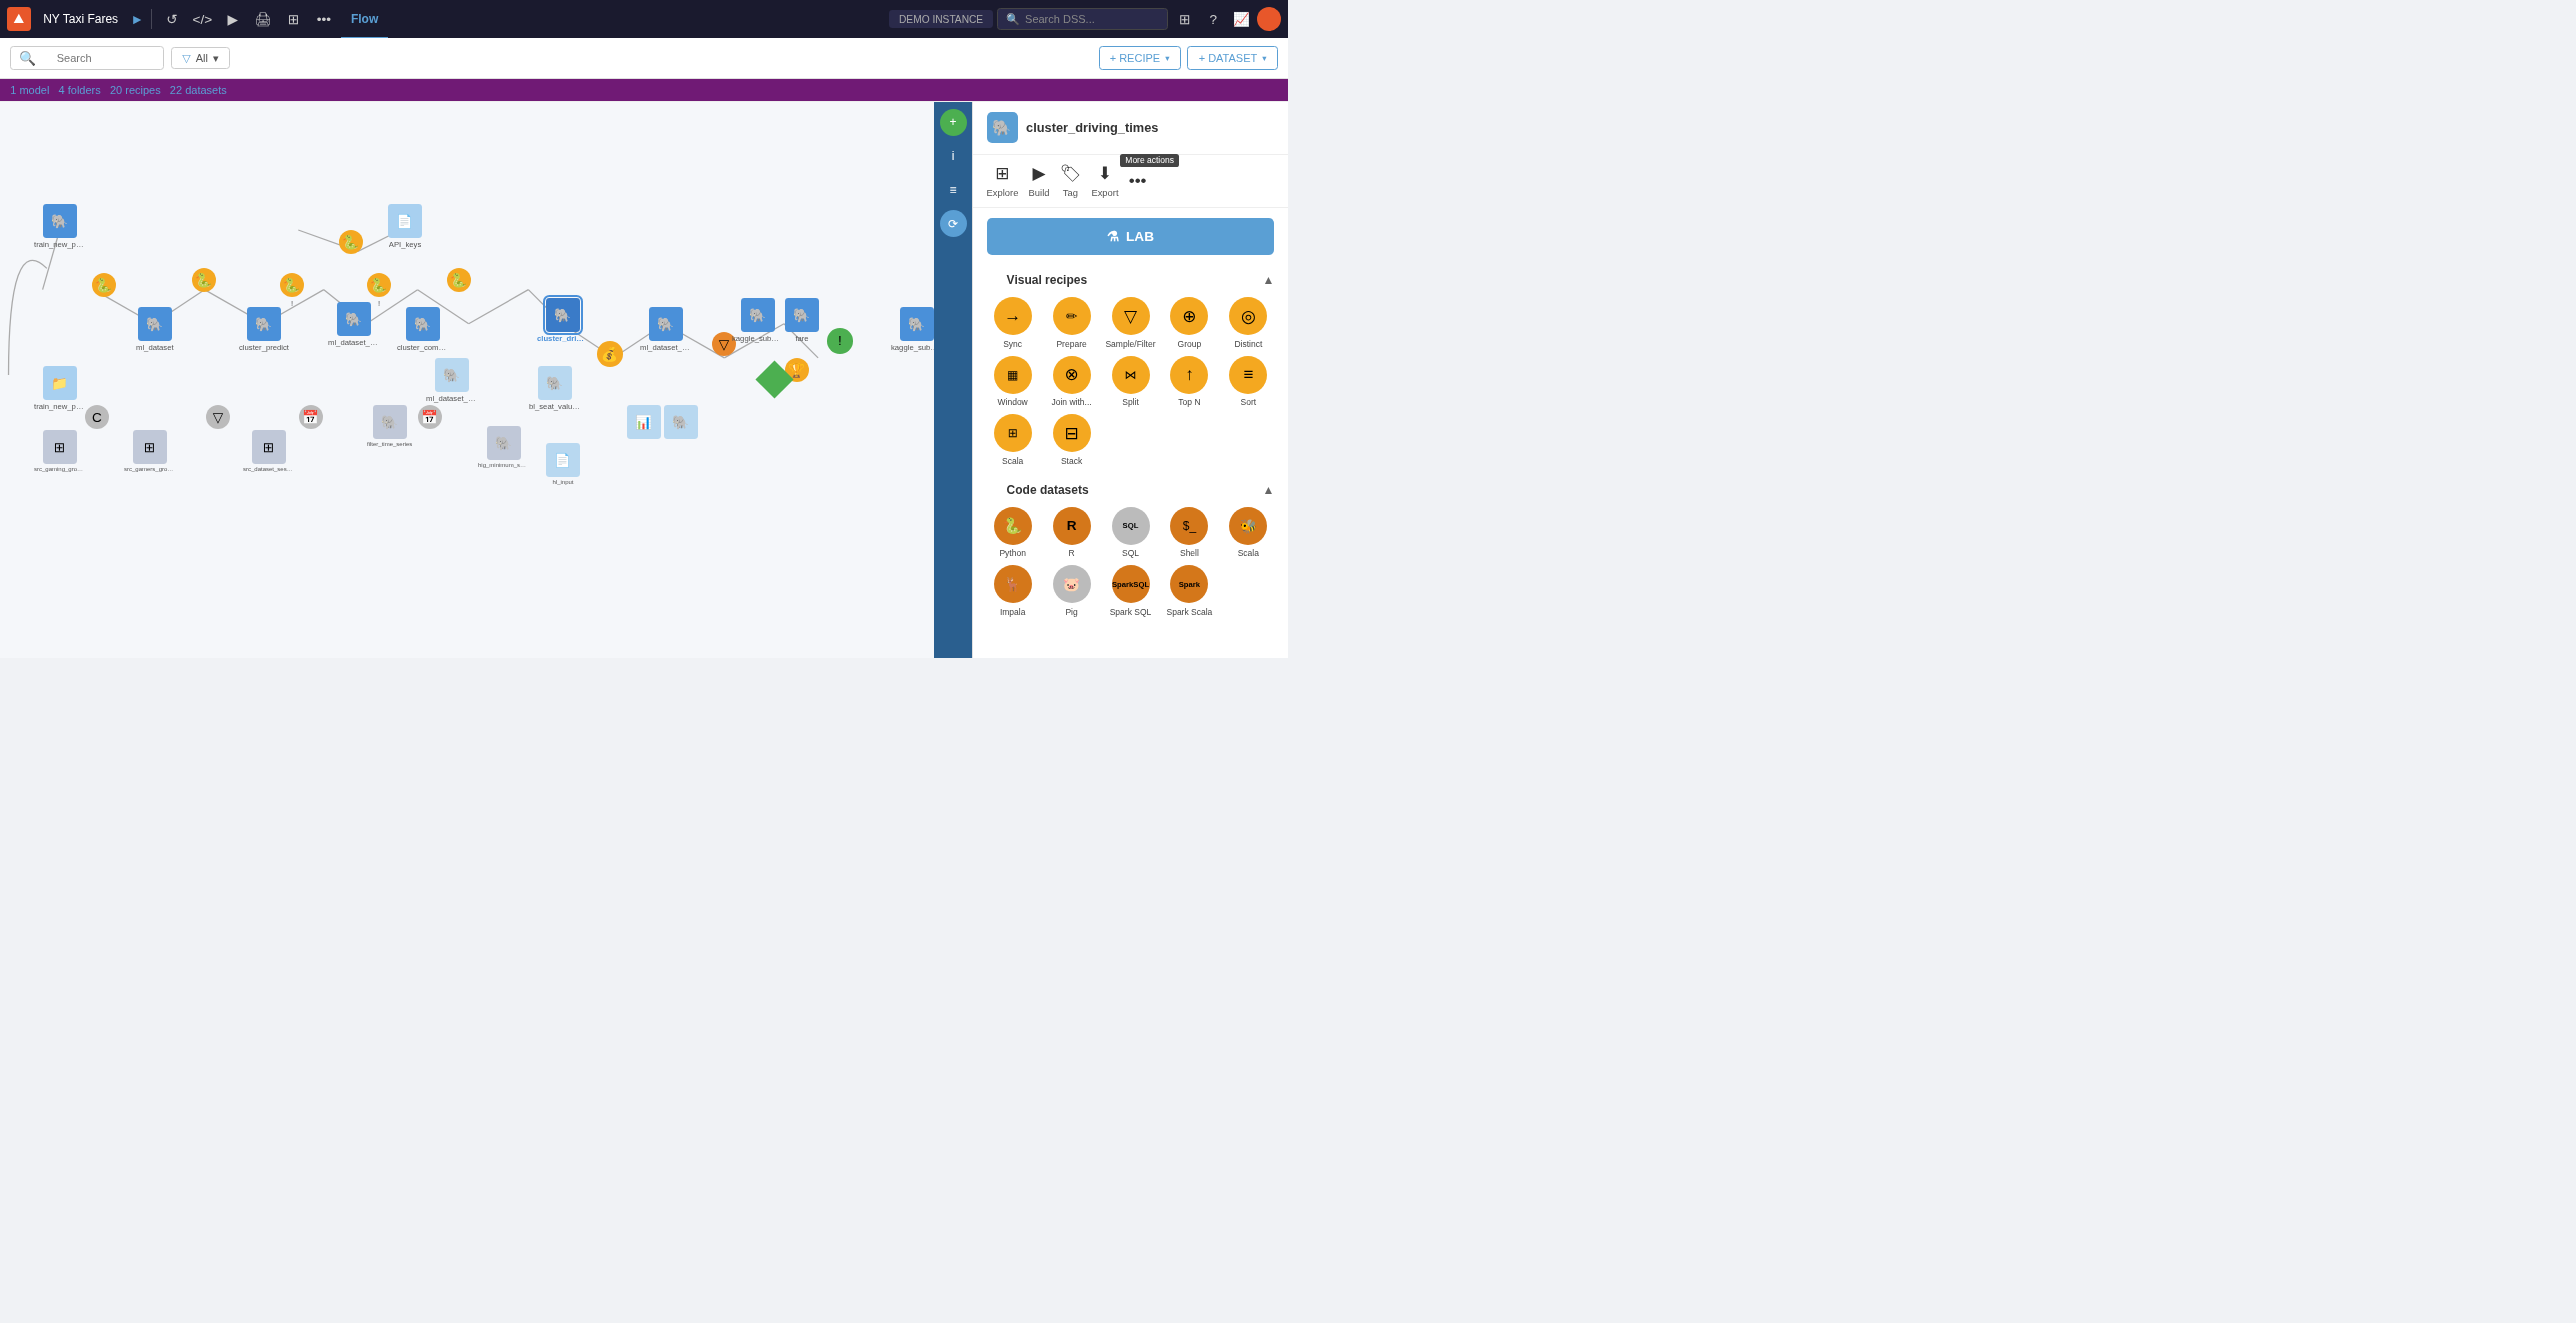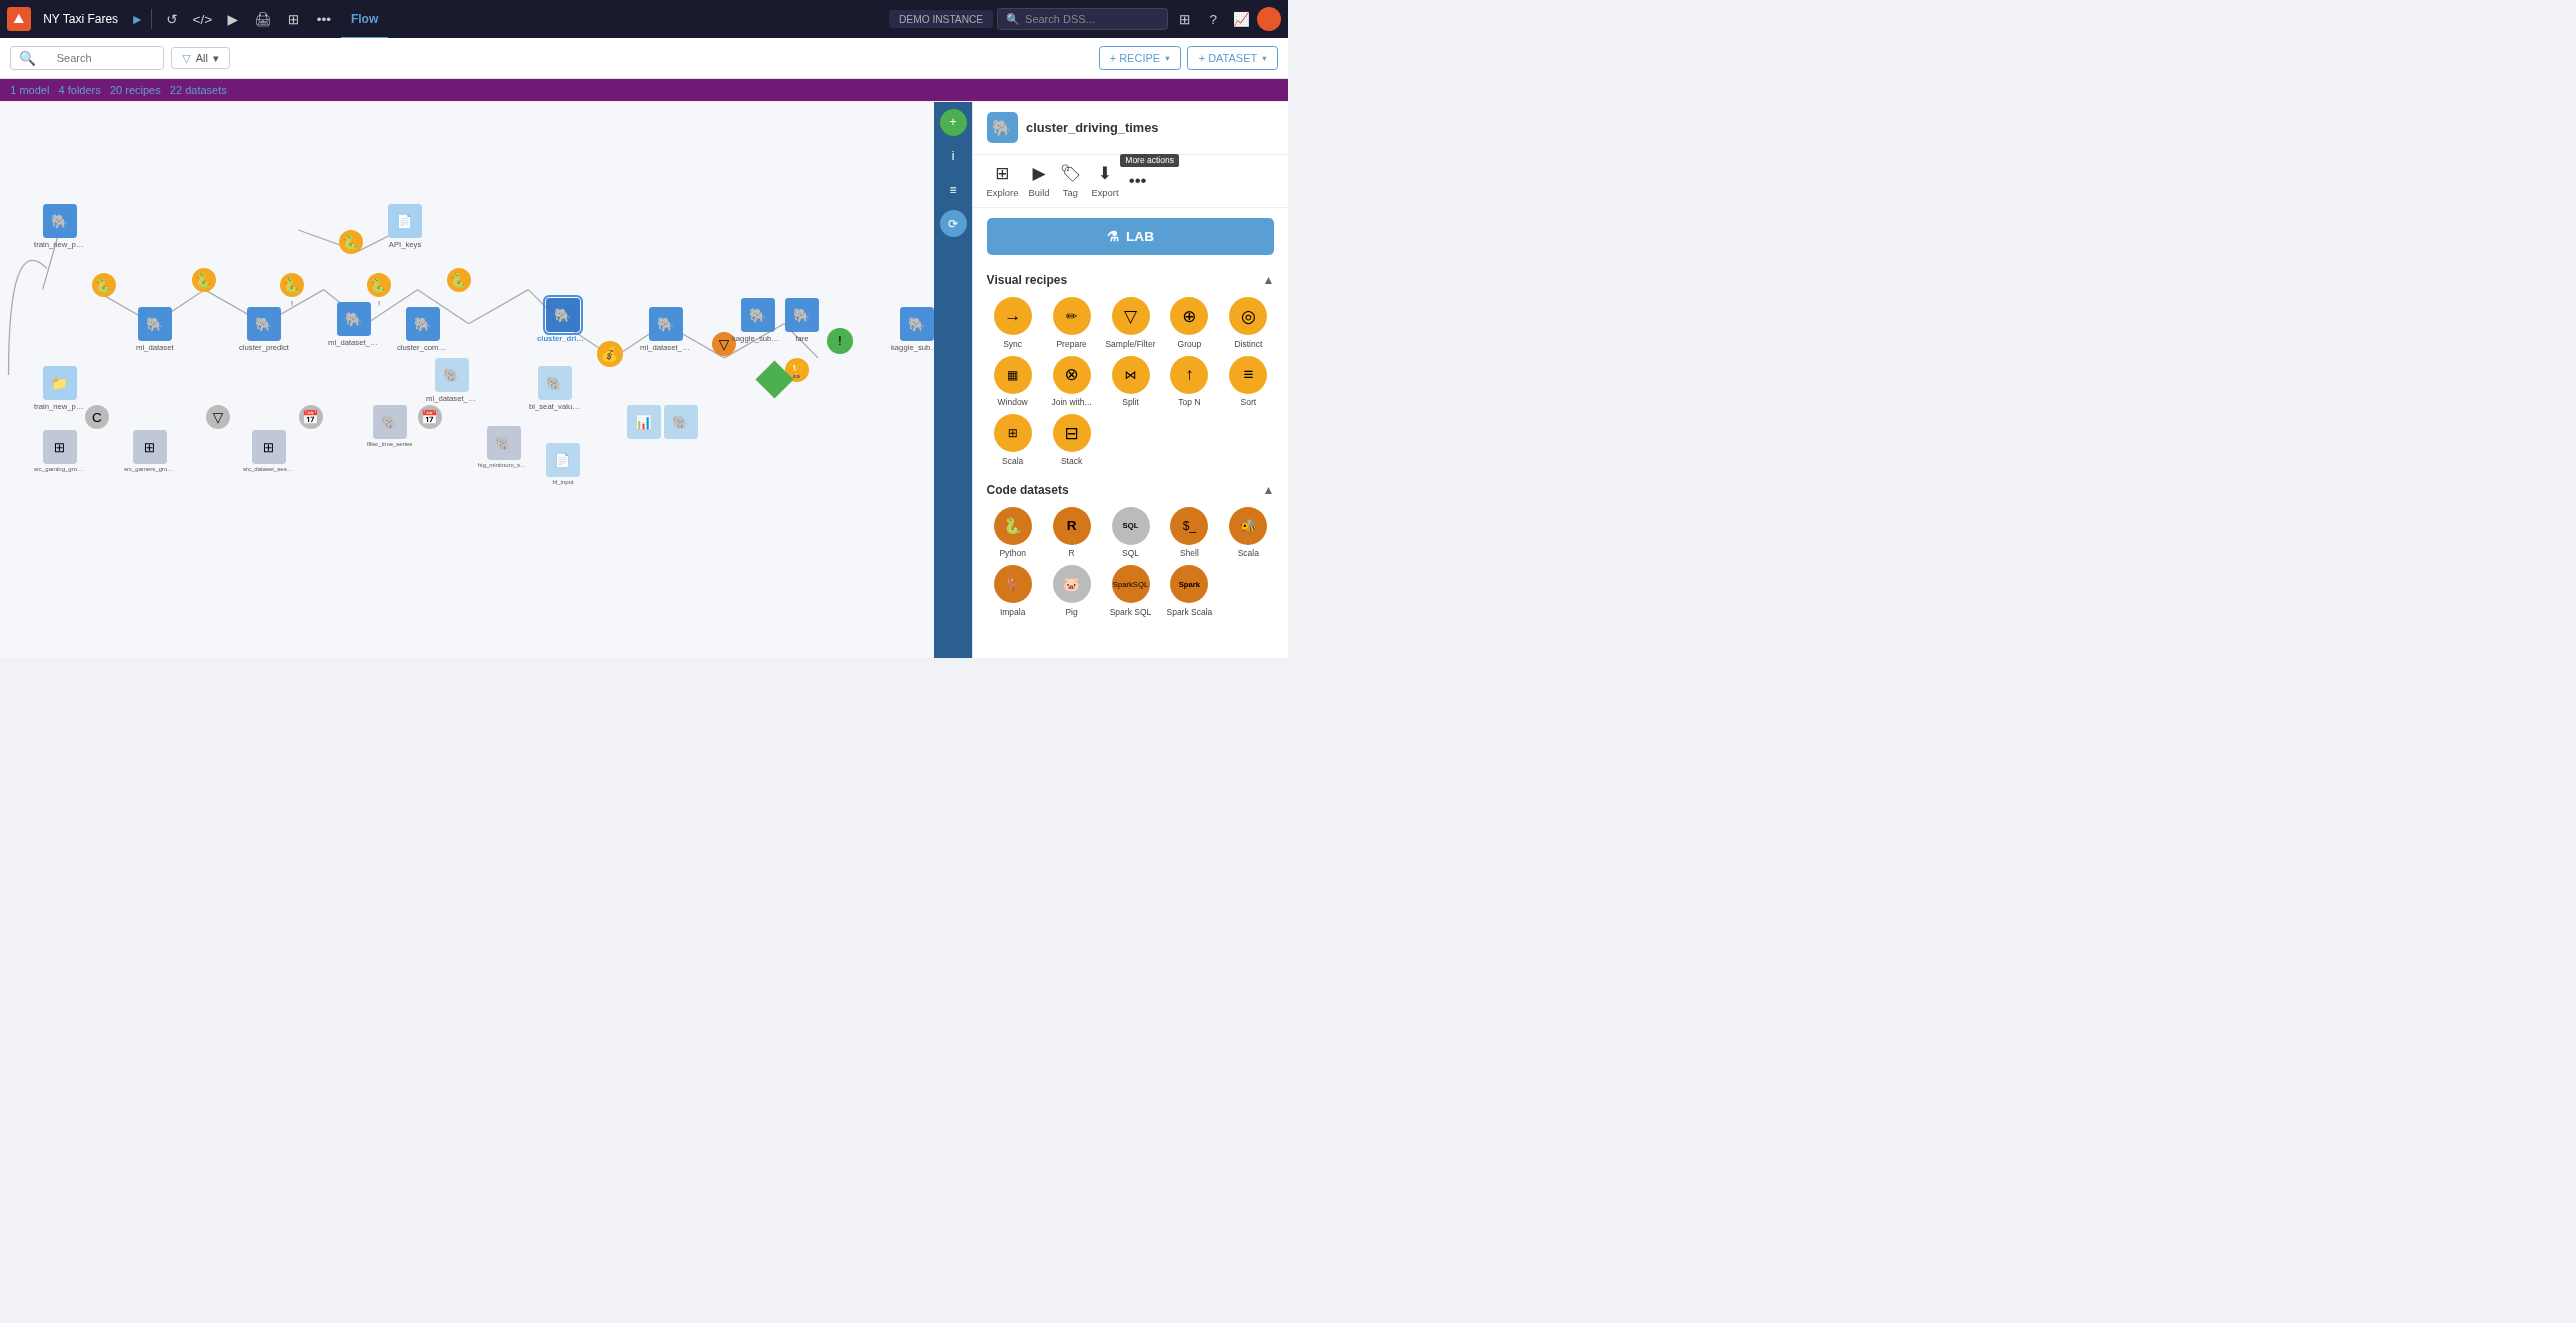--- a/index.html
+++ b/index.html
@@ -55,21 +55,21 @@
     .right-panel-header { display: flex; align-items: center; gap: 8.5px; padding: 10.2px 13.6px; border-bottom: 0.9px solid #eee; }
     .panel-elephant { width: 31px; height: 31px; background: #5a9fd4; border-radius: 5.1px; display: flex; align-items: center; justify-content: center; color: #fff; font-size: 15.4px; flex-shrink: 0; }
     .panel-title { font-size: 12.8px; font-weight: 600; color: #333; }
     .panel-actions { display: flex; gap: 10.2px; align-items: center; padding: 8.5px 13.6px; border-bottom: 0.9px solid #eee; }
     .panel-action { display: flex; flex-direction: column; align-items: center; gap: 3.4px; cursor: pointer; color: #555; font-size: 9.4px; }
     .panel-action-icon { font-size: 17px; color: #333; }
 
     .lab-btn { margin: 10.2px 13.6px; background: #5a9fd4; color: #fff; border: none; border-radius: 5.1px; padding: 10.2px 17px; font-size: 13.6px; font-weight: 600; cursor: pointer; display: flex; align-items: center; justify-content: center; gap: 6.8px; }
 
     
-    .section-header { display: flex; align-items: flex-start; justify-content: space-between; padding: 8.5px 13.6px 5.1px; }
+    .section-header { display: flex; align-items: flex-start; justify-content: space-between; padding: 8.5px 13.6px 5.1px; margin-left: 20px; }
     .section-title { font-size: 12px; font-weight: 600; color: #333; }
     .section-collapse { cursor: pointer; color: #666; font-size: 12px; }
     .recipe-grid { display: grid; grid-template-columns: repeat(5, 1fr); gap: 6.8px; padding: 5.1px 13.6px 8.5px; }
     .recipe-item { display: flex; flex-direction: column; align-items: center; gap: 3.4px; cursor: pointer; }
     .recipe-icon { width: 38px; height: 38px; border-radius: 50%; display: flex; align-items: center; justify-content: center; font-size: 17px; }
     .recipe-label { font-size: 8.5px; color: #444; text-align: center; line-height: 1.2; }
     .icon-orange { background: #f4a820; }
     .icon-gray { background: #bbb; }
     .icon-dark-orange { background: #d4771a; }
 
@@ -472,21 +472,21 @@
       </div>
       <div class="recipe-item">
         <div class="recipe-icon icon-dark-orange" style="font-size:13.6px;">🦌</div>
         <span class="recipe-label">Impala</span>
       </div>
       <div class="recipe-item">
         <div class="recipe-icon icon-gray" style="font-size:13.6px;">🐷</div>
         <span class="recipe-label">Pig</span>
       </div>
       <div class="recipe-item">
-        <div class="recipe-icon icon-dark-orange" style="font-size:7.7px; font-weight:normal;">SparkSQL</div>
+        <div class="recipe-icon icon-dark-orange" style="font-size:7.7px; font-weight:bold;">SparkSQL</div>
         <span class="recipe-label">Spark SQL</span>
       </div>
       <div class="recipe-item">
         <div class="recipe-icon icon-dark-orange" style="font-size:7.7px; font-weight:bold;">Spark</div>
         <span class="recipe-label">Spark Scala</span>
       </div>
     </div>
   </div>
 </div>
 

